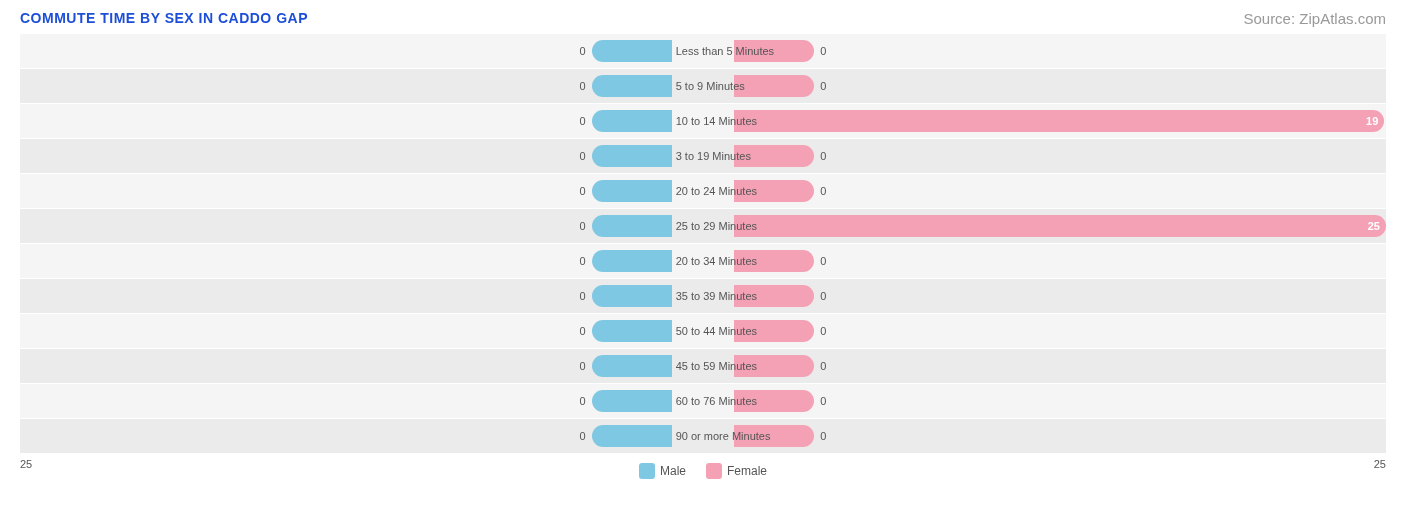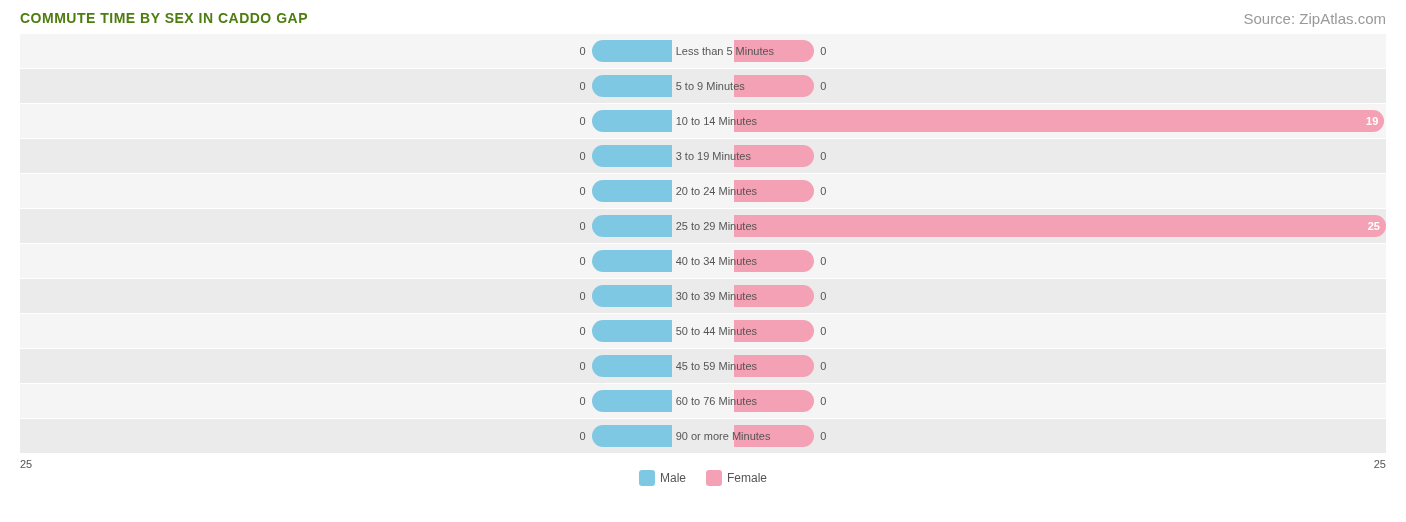--- a/index.html
+++ b/index.html
@@ -12,21 +12,21 @@
     }
     .chart-container {
       width: 1406px;
       height: 522px;
       padding: 10px 20px 40px 20px;
       position: relative;
     }
     .chart-title {
       font-size: 14px;
       font-weight: bold;
-      color: #4d7c0f;
+      color: #1d4ed8;
       text-transform: uppercase;
       letter-spacing: 0.5px;
       margin-bottom: 8px;
     }
     .source-text {
       position: absolute;
       top: 10px;
       right: 20px;
       font-size: 15px;
       color: #999;
@@ -107,21 +107,21 @@
     .bar-value-inside {
       font-size: 11px;
       color: #fff;
       font-weight: bold;
     }
     .legend {
       display: flex;
       justify-content: center;
       align-items: center;
       gap: 20px;
-      margin-top: 12px;
+      margin-top: 5px;
       font-size: 12px;
     }
     .legend-item {
       display: flex;
       align-items: center;
       gap: 5px;
     }
     .legend-box {
       width: 16px;
       height: 16px;
@@ -210,32 +210,32 @@
           <div class="bar-female" style="width: 800px;">
             <span class="bar-value-inside">25</span>
           </div>
         </div>
       </div>
       <div class="row">
         <div class="male-side">
           <span class="male-value">0</span>
           <div class="bar-male" style="width: 80px;"></div>
         </div>
-        <div class="label-center">40 to 34 Minutes</div>
-        <div class="female-side">
-          <div class="bar-female" style="width: 80px;"></div>
-          <span class="female-value">0</span>
-        </div>
-      </div>
-      <div class="row">
-        <div class="male-side">
-          <span class="male-value">0</span>
-          <div class="bar-male" style="width: 80px;"></div>
-        </div>
-        <div class="label-center">30 to 39 Minutes</div>
+        <div class="label-center">20 to 34 Minutes</div>
+        <div class="female-side">
+          <div class="bar-female" style="width: 80px;"></div>
+          <span class="female-value">0</span>
+        </div>
+      </div>
+      <div class="row">
+        <div class="male-side">
+          <span class="male-value">0</span>
+          <div class="bar-male" style="width: 80px;"></div>
+        </div>
+        <div class="label-center">35 to 39 Minutes</div>
         <div class="female-side">
           <div class="bar-female" style="width: 80px;"></div>
           <span class="female-value">0</span>
         </div>
       </div>
       <div class="row">
         <div class="male-side">
           <span class="male-value">0</span>
           <div class="bar-male" style="width: 80px;"></div>
         </div>

